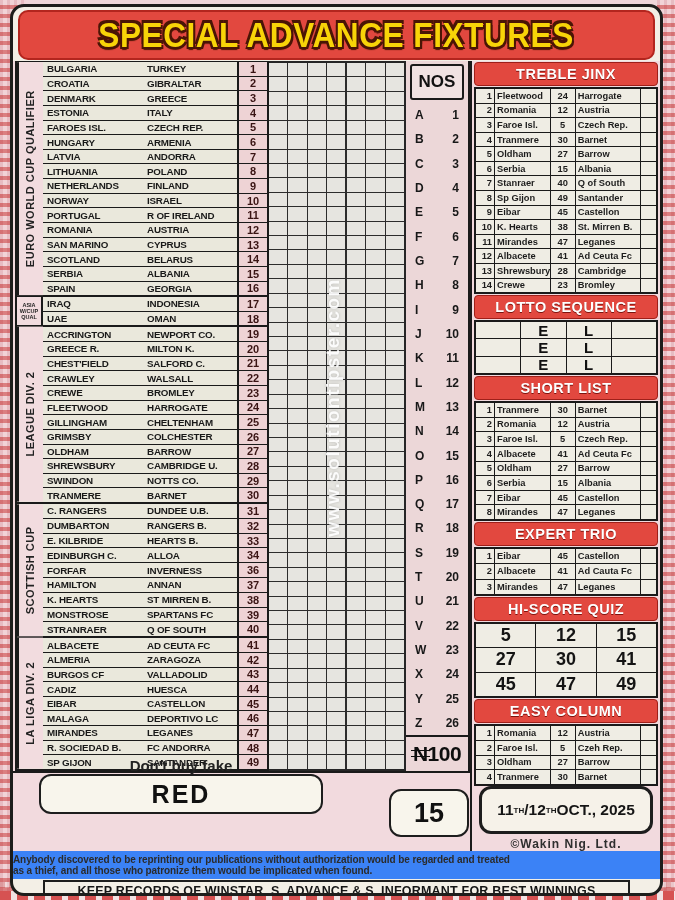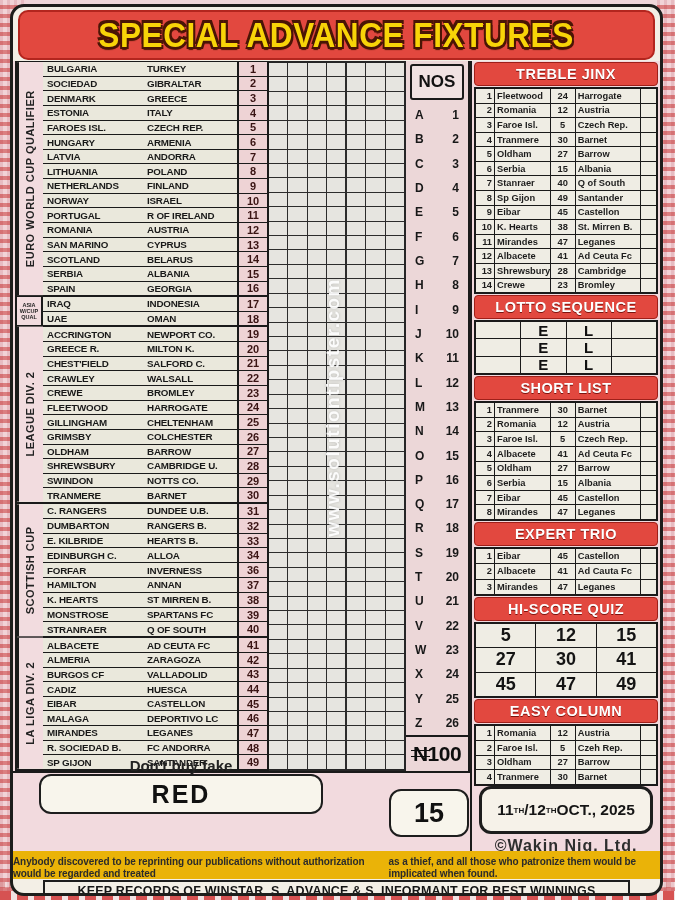--- a/index.html
+++ b/index.html
@@ -96,35 +96,35 @@
     font-weight:bold;font-size:15px;color:#111;}
   .lcell:last-child{border-right:none;}
   .hcell{flex:1;display:flex;align-items:center;justify-content:center;border-right:1px solid #1a1a1a;
     font-weight:bold;font-size:18px;color:#141414;}
   .hcell:last-child{border-right:none;}
 
   .date-area{flex:1;display:flex;flex-direction:column;align-items:center;justify-content:center;gap:3px;}
   .date-box{width:168px;height:42px;border:3px solid #1d1d1d;border-radius:12px;background:#f6f2e9;
     display:flex;align-items:center;justify-content:center;font-weight:bold;font-size:15.5px;color:#151515;}
   .date-box sup{font-size:8px;vertical-align:super;}
-  .copyright{font-weight:bold;font-size:16px;color:#2e2e2e;letter-spacing:1px;}
+  .copyright{font-weight:bold;font-size:12px;color:#2e2e2e;letter-spacing:1px;}
 
   
   .footer-left{height:80px;flex:none;display:flex;align-items:center;background:#f2dade;border-top:2px solid #1a1a1a;}
   .colour-block{width:300px;flex:none;display:flex;flex-direction:column;align-items:center;margin-left:18px;}
   .dont{font-weight:bold;font-size:15px;color:#222;}
   .red-box{width:280px;height:36px;background:#f8f5ec;border:2.5px solid #1d1d1d;border-radius:12px;
     display:flex;align-items:center;justify-content:center;}
   .red-box span{font-weight:bold;font-size:25px;letter-spacing:2px;color:#111;}
   .buyorig{font-weight:bold;font-size:12px;color:#222;margin-top:41px;}
   .week-box{width:76px;height:44px;margin-left:58px;background:#f8f5ec;border:2.5px solid #1d1d1d;border-radius:12px;
     display:flex;align-items:center;justify-content:center;font-weight:bold;font-size:27px;color:#111;}
 
-  .disclaimer{height:28px;flex:none;display:flex;flex-direction:row;align-items:flex-end;justify-content:center;
-    font-weight:bold;font-size:10px;color:#2b2b2b;line-height:1.15;background:#eab308;letter-spacing:-.1px;}
+  .disclaimer{height:28px;flex:none;display:flex;flex-direction:column;align-items:flex-start;justify-content:center;
+    font-weight:bold;font-size:10px;color:#2b2b2b;line-height:1.15;background:#3b82f6;letter-spacing:-.1px;}
   .keep-box{height:18px;flex:none;margin:1px 30px 4px 30px;border:2px solid #1d1d1d;background:#f3efe6;
     display:flex;align-items:center;justify-content:center;font-weight:bold;font-size:12.5px;color:#151515;letter-spacing:.2px;}
 
   .watermark{position:absolute;left:322px;top:278px;writing-mode:vertical-rl;transform:rotate(180deg);
     color:rgba(255,255,255,.92);font-size:19px;font-weight:bold;letter-spacing:1.5px;pointer-events:none;
     text-shadow:0 0 3px rgba(120,120,120,.4);}
 </style>
 </head>
 <body>
 
@@ -145,21 +145,21 @@
           <div class="ftable" id="ftable">
               <div class="fsec" style="flex-grow: 16;">
                 <div class="flab">EURO WORLD CUP QUALIFIER</div>
                 <div class="frows">
                   <div class="frow">
                     <div class="fcell fhome">BULGARIA</div>
                     <div class="fcell faway">TURKEY</div>
                     <div class="fno">1</div>
                   </div>
                   <div class="frow">
-                    <div class="fcell fhome">SOCIEDAD</div>
+                    <div class="fcell fhome">CROATIA</div>
                     <div class="fcell faway">GIBRALTAR</div>
                     <div class="fno">2</div>
                   </div>
                   <div class="frow">
                     <div class="fcell fhome">DENMARK</div>
                     <div class="fcell faway">GREECE</div>
                     <div class="fno">3</div>
                   </div>
                   <div class="frow">
                     <div class="fcell fhome">ESTONIA</div>

